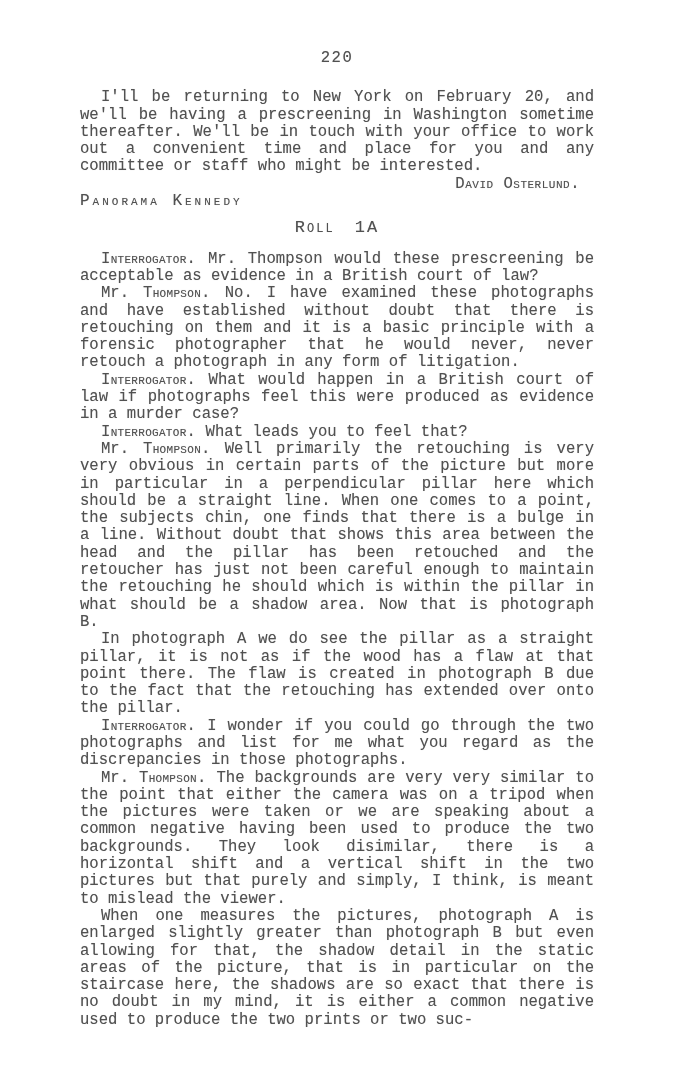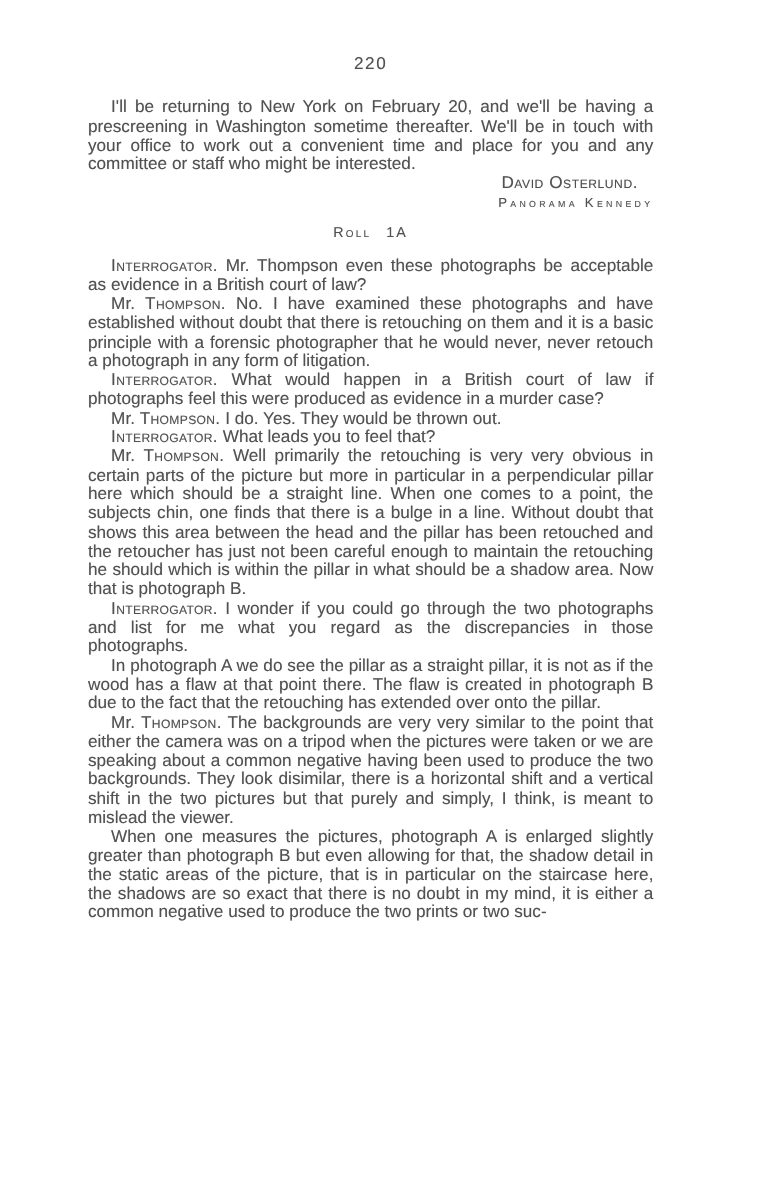--- a/index.html
+++ b/index.html
@@ -8,21 +8,21 @@
     margin: 0;
     padding: 0;
     background: #ffffff;
     width: 691px;
   }
   .page {
     position: relative;
     width: 673px;
     height: 1081px;
     background: #ffffff;
-    font-family: Liberation Sans, sans-serif;
+    font-family: Liberation Mono, monospace;
     font-size: 15.6px;
     line-height: 17.3px;
     color: #515151;
     padding: 50px 79px 4px 80px;
     overflow: hidden;
     text-shadow: 0 0 0.7px rgba(95,95,95,0.45);
   }
   p { margin: 0; }
   .page-number {
     text-align: center;
@@ -34,27 +34,27 @@
     text-indent: 21px;
   }
   .closing { padding-left: 53px; }
   .signature {
     text-align: right;
     padding-right: 14px;
     letter-spacing: 0.5px;
   }
   .smallcaps { font-variant: small-caps; }
   .doc-title {
-    text-align: right;
-    font-size: 12px;
+    text-align: left;
+    font-size: 16px;
     letter-spacing: 3px;
   }
   .roll-heading {
     text-align: center;
-    font-size: 13px;
+    font-size: 17px;
     letter-spacing: 2px;
     word-spacing: 8px;
     margin-top: 9px;
     margin-bottom: 14px;
   }
   .speaker {
     font-variant: small-caps;
     letter-spacing: 0.3px;
   }
 </style>
@@ -68,36 +68,35 @@
   <p class="para">I'll be returning to New York on February 20, and we'll be having a prescreening in Washington sometime thereafter. We'll be in touch with your office to work out a convenient time and place for you and any committee or staff who might be interested.</p>
 
 
   <p class="signature smallcaps">David Osterlund.</p>
 
   <p class="doc-title smallcaps">Panorama Kennedy</p>
 
   <p class="roll-heading smallcaps">Roll 1A</p>
 
   <div class="transcript">
-  <p class="para"><span class="speaker-prefix"></span><span class="speaker">Interrogator.</span><span class="para-text"> Mr. Thompson even these photographs be acceptable as evidence in a British court of law?</span></p>
+  <p class="para"><span class="speaker-prefix"></span><span class="speaker">Interrogator.</span><span class="para-text"> Mr. Thompson would these prescreening be acceptable as evidence in a British court of law?</span></p>
 
   <p class="para"><span class="speaker-prefix">Mr. </span><span class="speaker">Thompson.</span><span class="para-text"> No. I have examined these photographs and have established without doubt that there is retouching on them and it is a basic principle with a forensic photographer that he would never, never retouch a photograph in any form of litigation.</span></p>
 
   <p class="para"><span class="speaker-prefix"></span><span class="speaker">Interrogator.</span><span class="para-text"> What would happen in a British court of law if photographs feel this were produced as evidence in a murder case?</span></p>
 
 
 
-  <p class="para"><span class="speaker-prefix">Mr. </span><span class="speaker">Thompson.</span><span class="para-text"> I do. Yes. They would be thrown out.</span></p>
 
   <p class="para"><span class="speaker-prefix"></span><span class="speaker">Interrogator.</span><span class="para-text"> What leads you to feel that?</span></p>
 
   <p class="para"><span class="speaker-prefix">Mr. </span><span class="speaker">Thompson.</span><span class="para-text"> Well primarily the retouching is very very obvious in certain parts of the picture but more in particular in a perpendicular pillar here which should be a straight line. When one comes to a point, the subjects chin, one finds that there is a bulge in a line. Without doubt that shows this area between the head and the pillar has been retouched and the retoucher has just not been careful enough to maintain the retouching he should which is within the pillar in what should be a shadow area. Now that is photograph B.</span></p>
 
+  <p class="para"><span class="speaker-prefix"></span><span class="speaker"></span><span class="para-text">In photograph A we do see the pillar as a straight pillar, it is not as if the wood has a flaw at that point there. The flaw is created in photograph B due to the fact that the retouching has extended over onto the pillar.</span></p>
+
   <p class="para"><span class="speaker-prefix"></span><span class="speaker">Interrogator.</span><span class="para-text"> I wonder if you could go through the two photographs and list for me what you regard as the discrepancies in those photographs.</span></p>
-
-  <p class="para"><span class="speaker-prefix"></span><span class="speaker"></span><span class="para-text">In photograph A we do see the pillar as a straight pillar, it is not as if the wood has a flaw at that point there. The flaw is created in photograph B due to the fact that the retouching has extended over onto the pillar.</span></p>
 
   <p class="para"><span class="speaker-prefix">Mr. </span><span class="speaker">Thompson.</span><span class="para-text"> The backgrounds are very very similar to the point that either the camera was on a tripod when the pictures were taken or we are speaking about a common negative having been used to produce the two backgrounds. They look disimilar, there is a horizontal shift and a vertical shift in the two pictures but that purely and simply, I think, is meant to mislead the viewer.</span></p>
 
   <p class="para"><span class="speaker-prefix"></span><span class="speaker"></span><span class="para-text">When one measures the pictures, photograph A is enlarged slightly greater than photograph B but even allowing for that, the shadow detail in the static areas of the picture, that is in particular on the staircase here, the shadows are so exact that there is no doubt in my mind, it is either a common negative used to produce the two prints or two suc-</span></p>
 </div>
 
 </div>
 
 </body></html>

